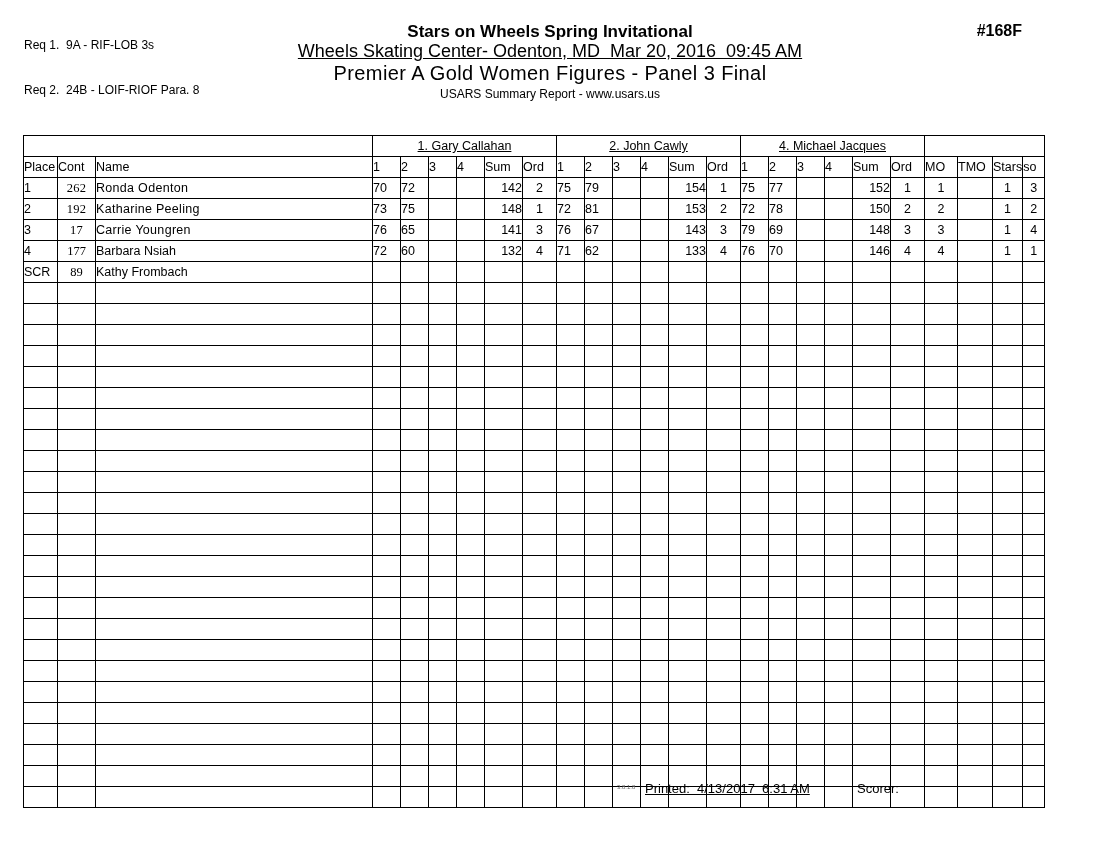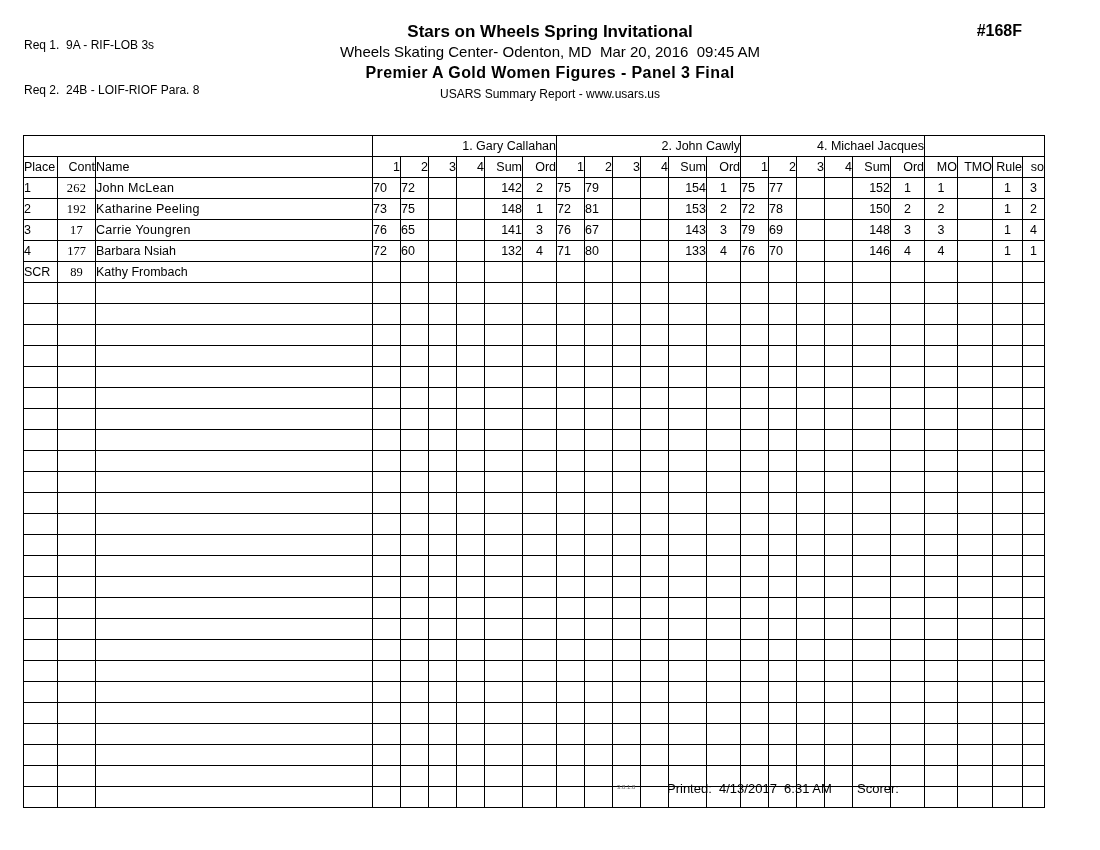--- a/index.html
+++ b/index.html
@@ -9,58 +9,58 @@
     font-family: "Liberation Sans", sans-serif;
     position: relative; overflow: hidden;
   }
   .pre { white-space: pre; }
 
   
   .req-block { position: absolute; left: 24px; top: 8px; font-size: 12px; line-height: 15px; }
   .event-number { position: absolute; right: 78px; top: 22px; font-size: 16px; font-weight: bold; }
   .titles { position: absolute; left: 0; top: 21px; width: 1100px; text-align: center; }
   .t1 { font-size: 17px; font-weight: bold; line-height: 21px; }
-  .t2 { font-size: 15px; line-height: 19px; }
-  .t3 { font-size: 16px; font-weight: bold; line-height: 24px; letter-spacing: 0.4px; }
+  .t2 { font-size: 18px; line-height: 19px; text-decoration: underline; }
+  .t3 { font-size: 20px; font-weight: normal; line-height: 24px; letter-spacing: 0.4px; }
   .t4 { font-size: 12px; line-height: 19px; }
 
   
   #grid {
     position: absolute; left: 23px; top: 135px;
     border-collapse: collapse; table-layout: fixed;
   }
   #grid td, #grid th {
     border: 1px solid #000; height: 20px;
     font-size: 12.5px; font-weight: normal;
     padding: 0; white-space: nowrap; overflow: hidden;
     vertical-align: middle;
   }
   tr.grp td { border: none; height: 22px; }
-  tr.grp td.gbox { border: 1px solid #000; text-align: right; padding-left: 6px; font-size: 12.5px; }
-  tr.hdr th { border-bottom: 2px solid #000; text-align: right; }
+  tr.grp td.gbox { border: 1px solid #000; text-align: center; padding-left: 6px; font-size: 12.5px; text-decoration: underline; }
+  tr.hdr th { border-bottom: 2px solid #000; text-align: left; }
   tr.hdr th.nmh, tr.hdr th.plh { text-align: left; padding-left: 5px; }
 
   .pl { text-align: left; padding-left: 6px; }
   .ct { text-align: center; font-family: Liberation Serif, serif; }
   .nm { text-align: left; padding-left: 6px; }
   .sc { text-align: left; padding-left: 4px; }
   .sm { text-align: right; padding-right: 3px; }
   .ord { border-left: 4px solid #000; border-right: 4px solid #000; text-align: center; font-weight: bold; }
   tr.hdr th.ord { font-weight: normal; }
   .tl { text-align: center; }
   .el { border-left: 2px solid #000; }
   .er { border-right: 2px solid #000; margin-top: 44px; }
   tr.b .pl, tr.b .ct, tr.b .nm { font-weight: bold; font-size: 13.5px; letter-spacing: 0.3px; }
   tr.cut td { border-bottom: 5px solid #000; }
   tr.last td { border-bottom: 2px solid #000; }
 
   
   .footer { position: absolute; top: 781px; left: 0; width: 1100px; font-size: 13px; }
   .version { position: absolute; left: 617px; top: 3px; font-size: 6px; color: #666; }
-  .printed { position: absolute; left: 667px; top: 0; }
+  .printed { position: absolute; left: 645px; top: 0; text-decoration: underline; }
   .scorer { position: absolute; left: 857px; top: 0; }
 </style>
 </head>
 <body>
 
 <div class="page">
 
   <div class="req-block pre">
     <div>Req 1.  9A - RIF-LOB 3s</div>
     <div>Req 2.  24B - LOIF-RIOF Para. 8</div>
@@ -128,29 +128,29 @@
         <th>Sum</th>
         <th class="ord">Ord</th>
         <th>1</th>
         <th>2</th>
         <th>3</th>
         <th>4</th>
         <th>Sum</th>
         <th class="ord">Ord</th>
         <th>MO</th>
         <th>TMO</th>
-        <th>Rule</th>
+        <th>Stars</th>
         <th class="er">so</th>
       </tr>
     </thead>
     <tbody id="data-rows">
       <tr class="drow b">
         <td class="pl el">1</td>
         <td class="ct">262</td>
-        <td class="nm">John McLean</td>
+        <td class="nm">Ronda Odenton</td>
         <td class="sc">70</td>
         <td class="sc">72</td>
         <td class="sc"></td>
         <td class="sc"></td>
         <td class="sm">142</td>
         <td class="ord">2</td>
         <td class="sc">75</td>
         <td class="sc">79</td>
         <td class="sc"></td>
         <td class="sc"></td>
@@ -225,21 +225,21 @@
         <td class="pl el">4</td>
         <td class="ct">177</td>
         <td class="nm">Barbara Nsiah</td>
         <td class="sc">72</td>
         <td class="sc">60</td>
         <td class="sc"></td>
         <td class="sc"></td>
         <td class="sm">132</td>
         <td class="ord">4</td>
         <td class="sc">71</td>
-        <td class="sc">80</td>
+        <td class="sc">62</td>
         <td class="sc"></td>
         <td class="sc"></td>
         <td class="sm">133</td>
         <td class="ord">4</td>
         <td class="sc">76</td>
         <td class="sc">70</td>
         <td class="sc"></td>
         <td class="sc"></td>
         <td class="sm">146</td>
         <td class="ord">4</td>

